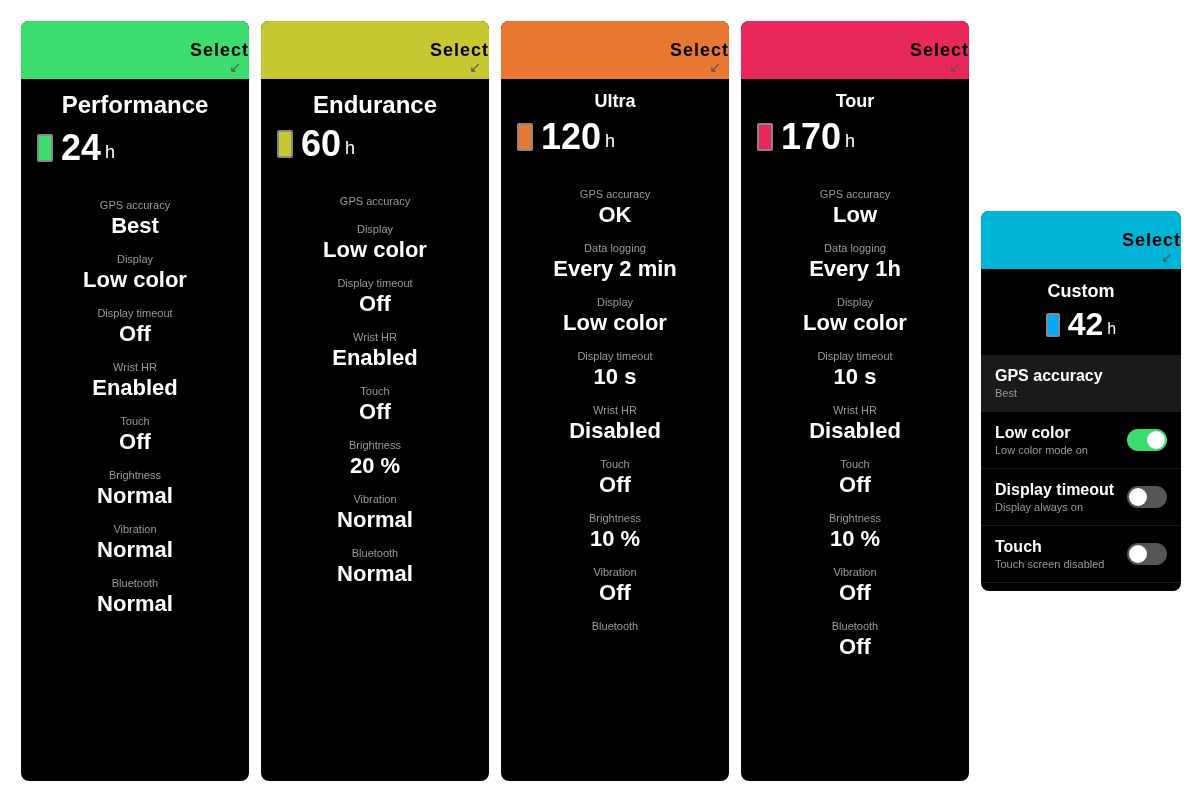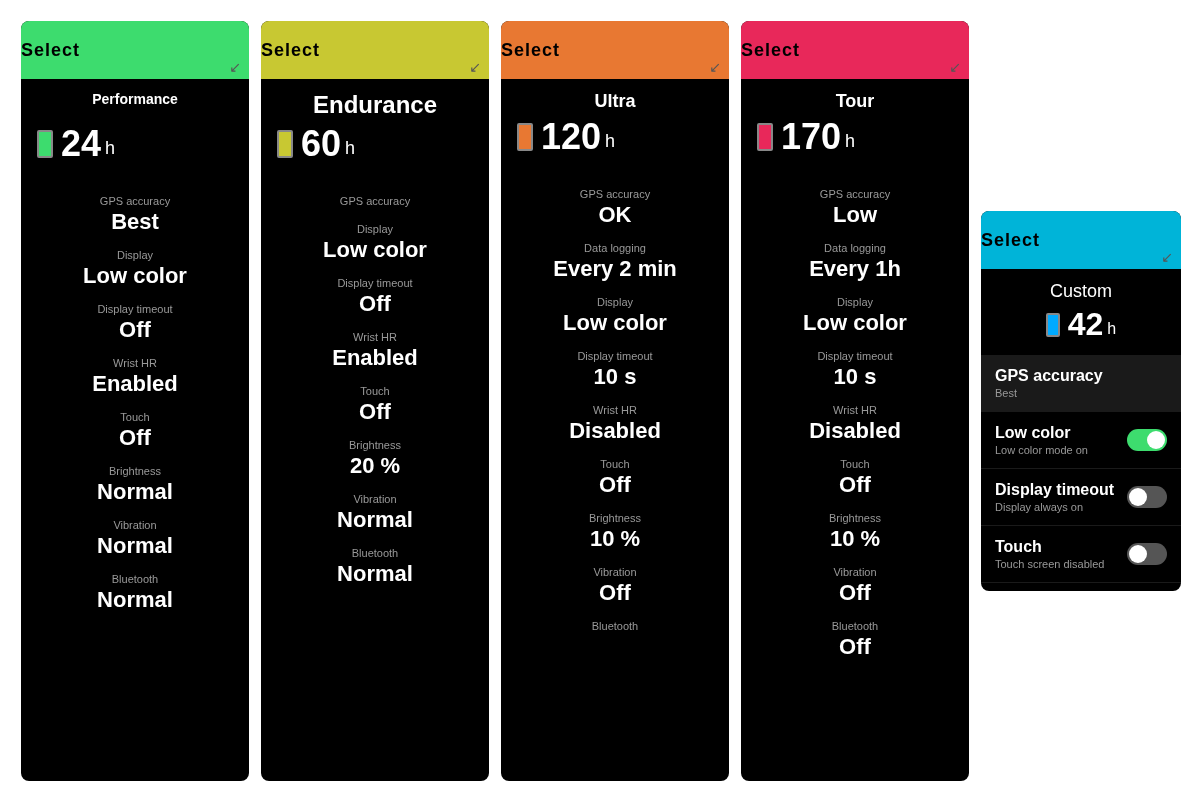--- a/index.html
+++ b/index.html
@@ -24,21 +24,21 @@
       display: flex;
       flex-direction: column;
       position: relative;
     }
 
     .card-header {
       width: 100%;
       height: 58px;
       display: flex;
       align-items: center;
-      justify-content: flex-start;
+      justify-content: flex-end;
       position: relative;
       flex-shrink: 0;
     }
 
     .card-header .select-label {
       font-size: 18px;
       font-weight: bold;
       color: #000;
       letter-spacing: 1px;
     }
@@ -185,21 +185,21 @@
 </head>
 <body>
 
 <div class="card">
     <div class="card-header header-green">
       <span class="select-label">Select</span>
       <span class="corner-arrow">↙</span>
     </div>
     <div class="card-body">
       <div class="card-section">
-        <div class="section-value" style="font-size: 14px; margin-bottom: 16px;">Performance</div>
+        <div class="section-value" style="font-size: 24px; margin-bottom: 8px;">Performance</div>
         <div class="battery-line">
           <span style="display: inline-block; width: 16px; height: 28px; background: rgb(61, 220, 110); border-radius: 2px; border: 2px solid rgb(136, 136, 136); position: relative; margin-right: 4px;"></span>
           <span class="battery-value">24</span>
           <span class="battery-unit">h</span>
         </div>
       </div>
       <div class="card-section">
         <div class="section-label">GPS accuracy</div>
         <div class="section-value">Best</div>
       </div>
@@ -382,21 +382,21 @@
         <div class="section-value">Off</div>
       </div>
     </div>
   </div>
 <div class="card card-custom" style="width: 200px; min-height: 380px;">
     <div class="card-header header-cyan">
     <span class="select-label">Select</span>
     <span class="corner-arrow">↙</span>
   </div>
     <div style="padding: 12px 14px; text-align: center;">
-    <div style="font-size:18px;font-weight:normal;color:#fff;margin-bottom:4px;">Custom</div>
+    <div style="font-size:18px;font-weight:bold;color:#fff;margin-bottom:4px;">Custom</div>
     <div class="custom-battery-line">
       <span style="display:inline-block;width:14px;height:24px;background:#00aaff;border-radius:2px;border:2px solid #888;margin-right:4px;"></span>
       <span style="font-size:32px;font-weight:bold;color:#fff;">42</span>
       <span style="font-size:16px;color:#fff;margin-top:8px;">h</span>
     </div>
   </div>
     <div class="settings-list">
       <div class="settings-item">
         <div class="settings-item-header">
           <div>

